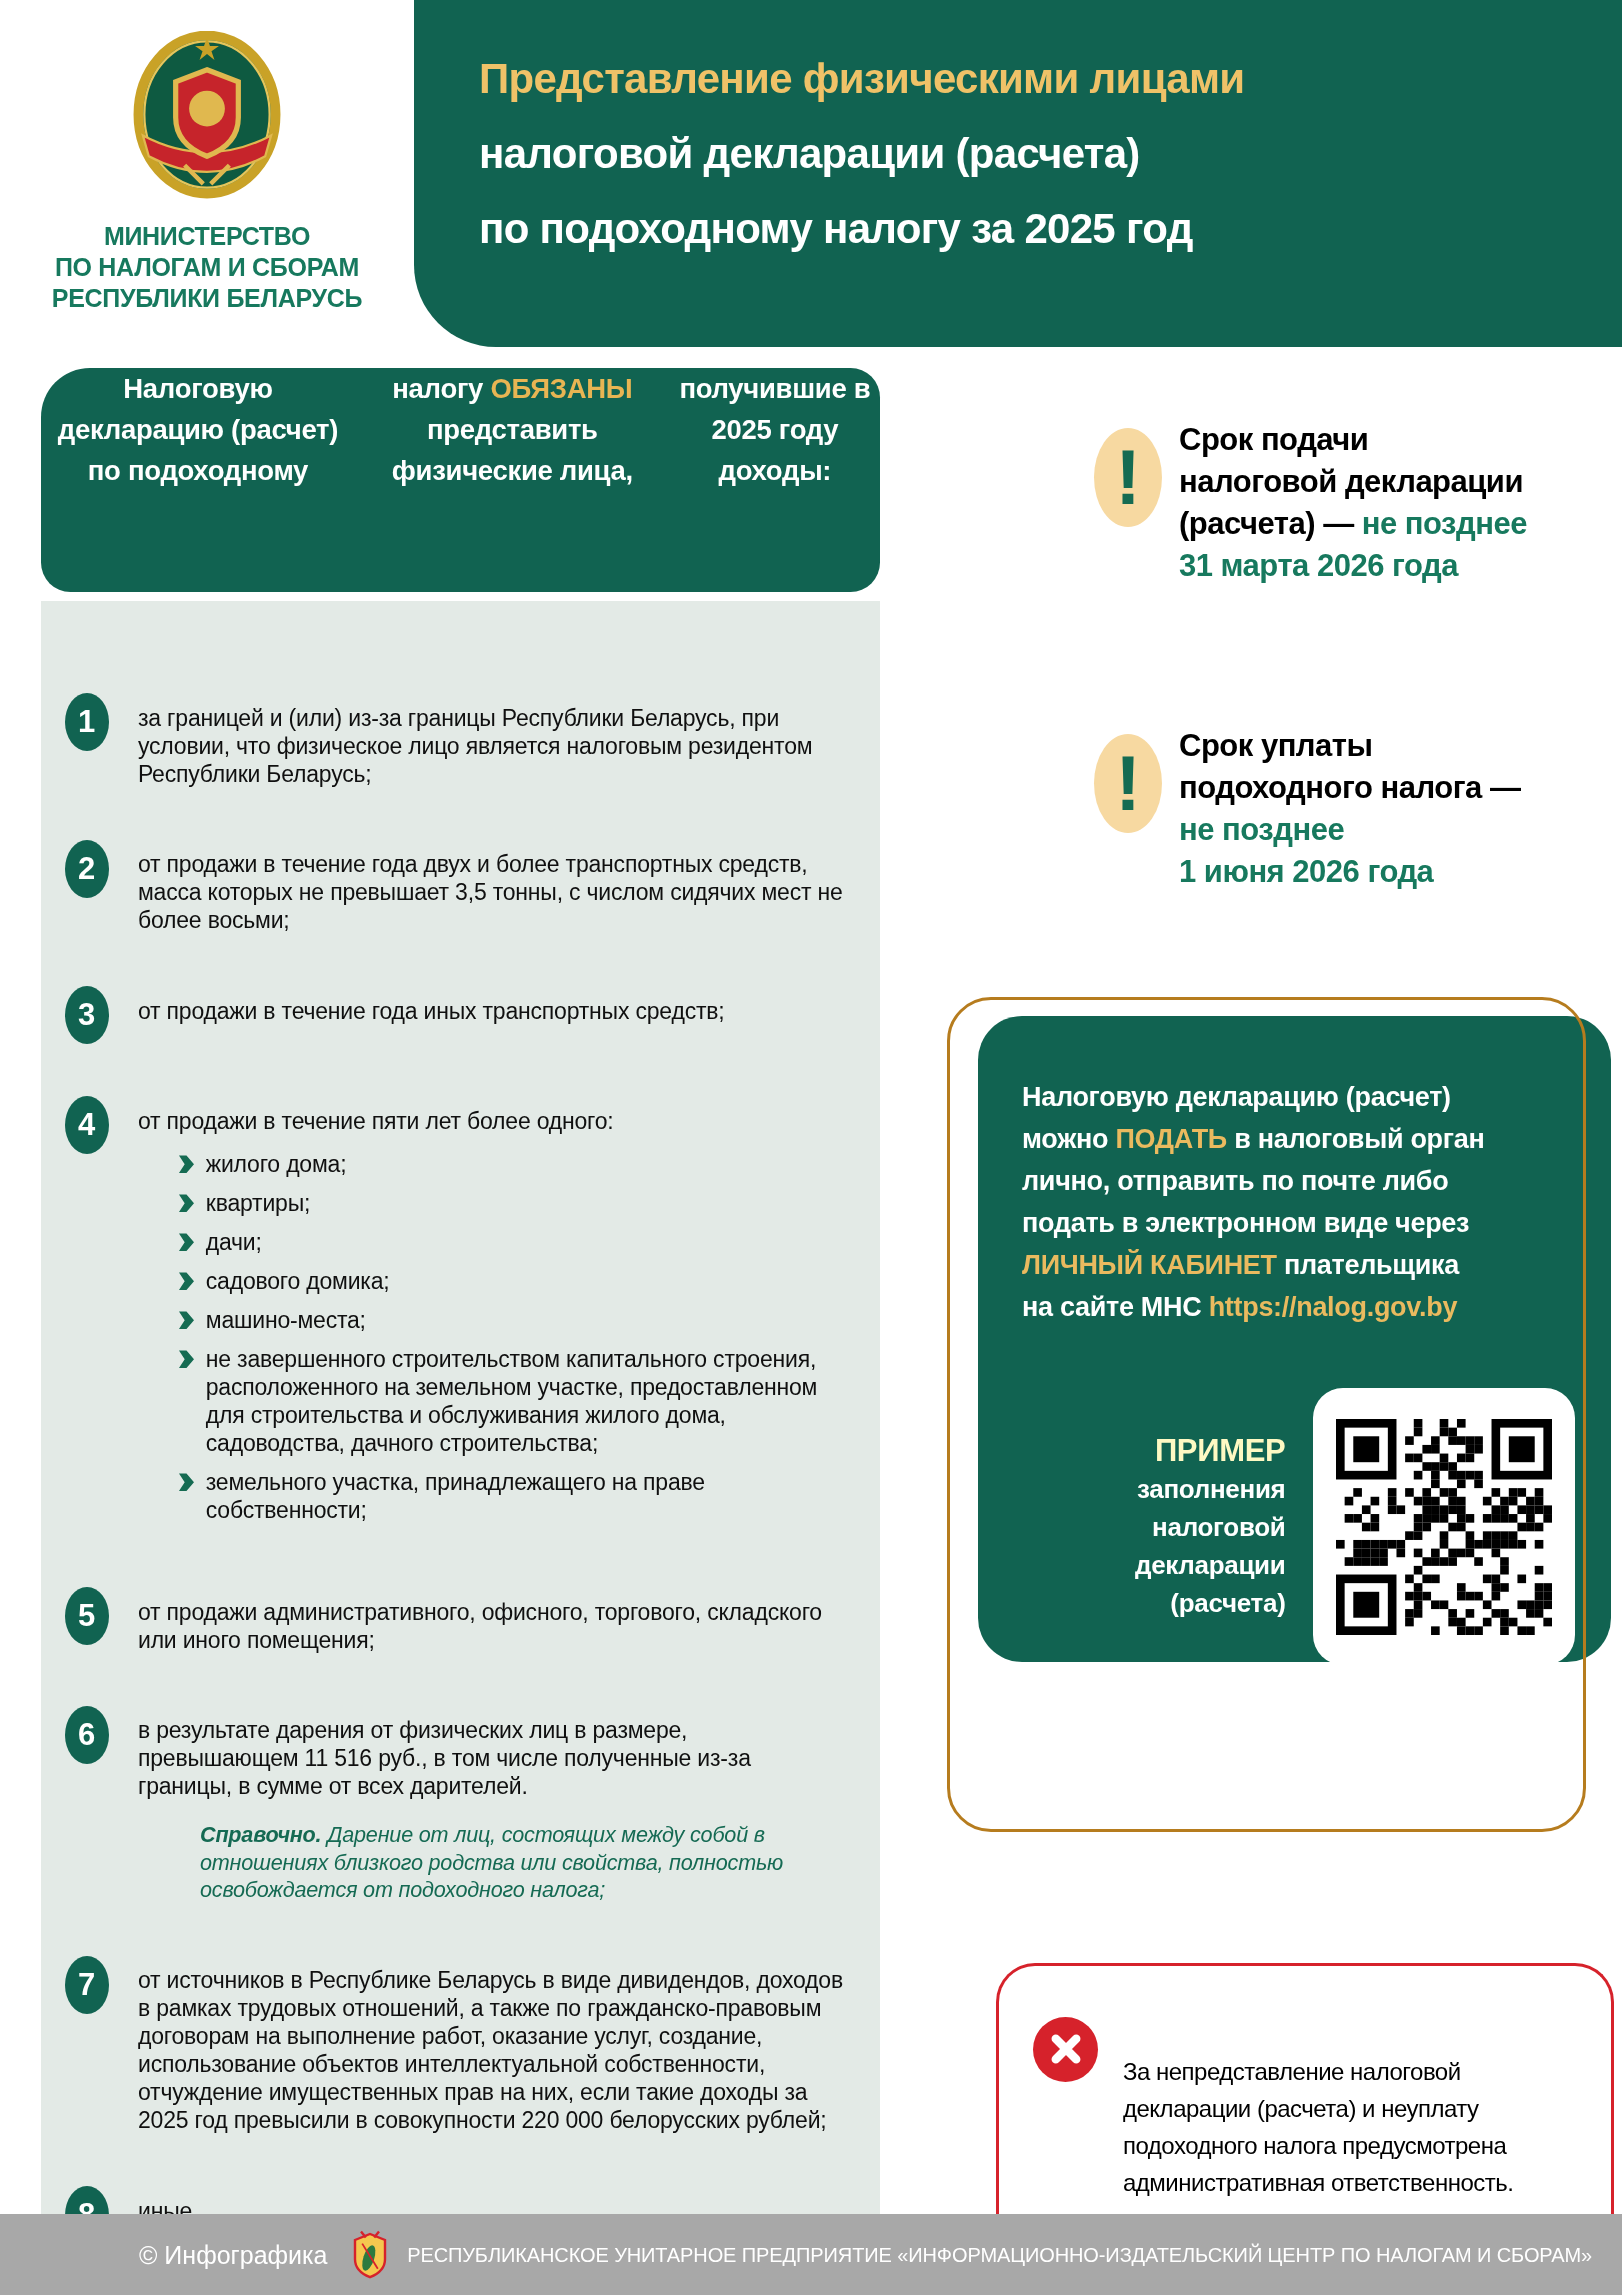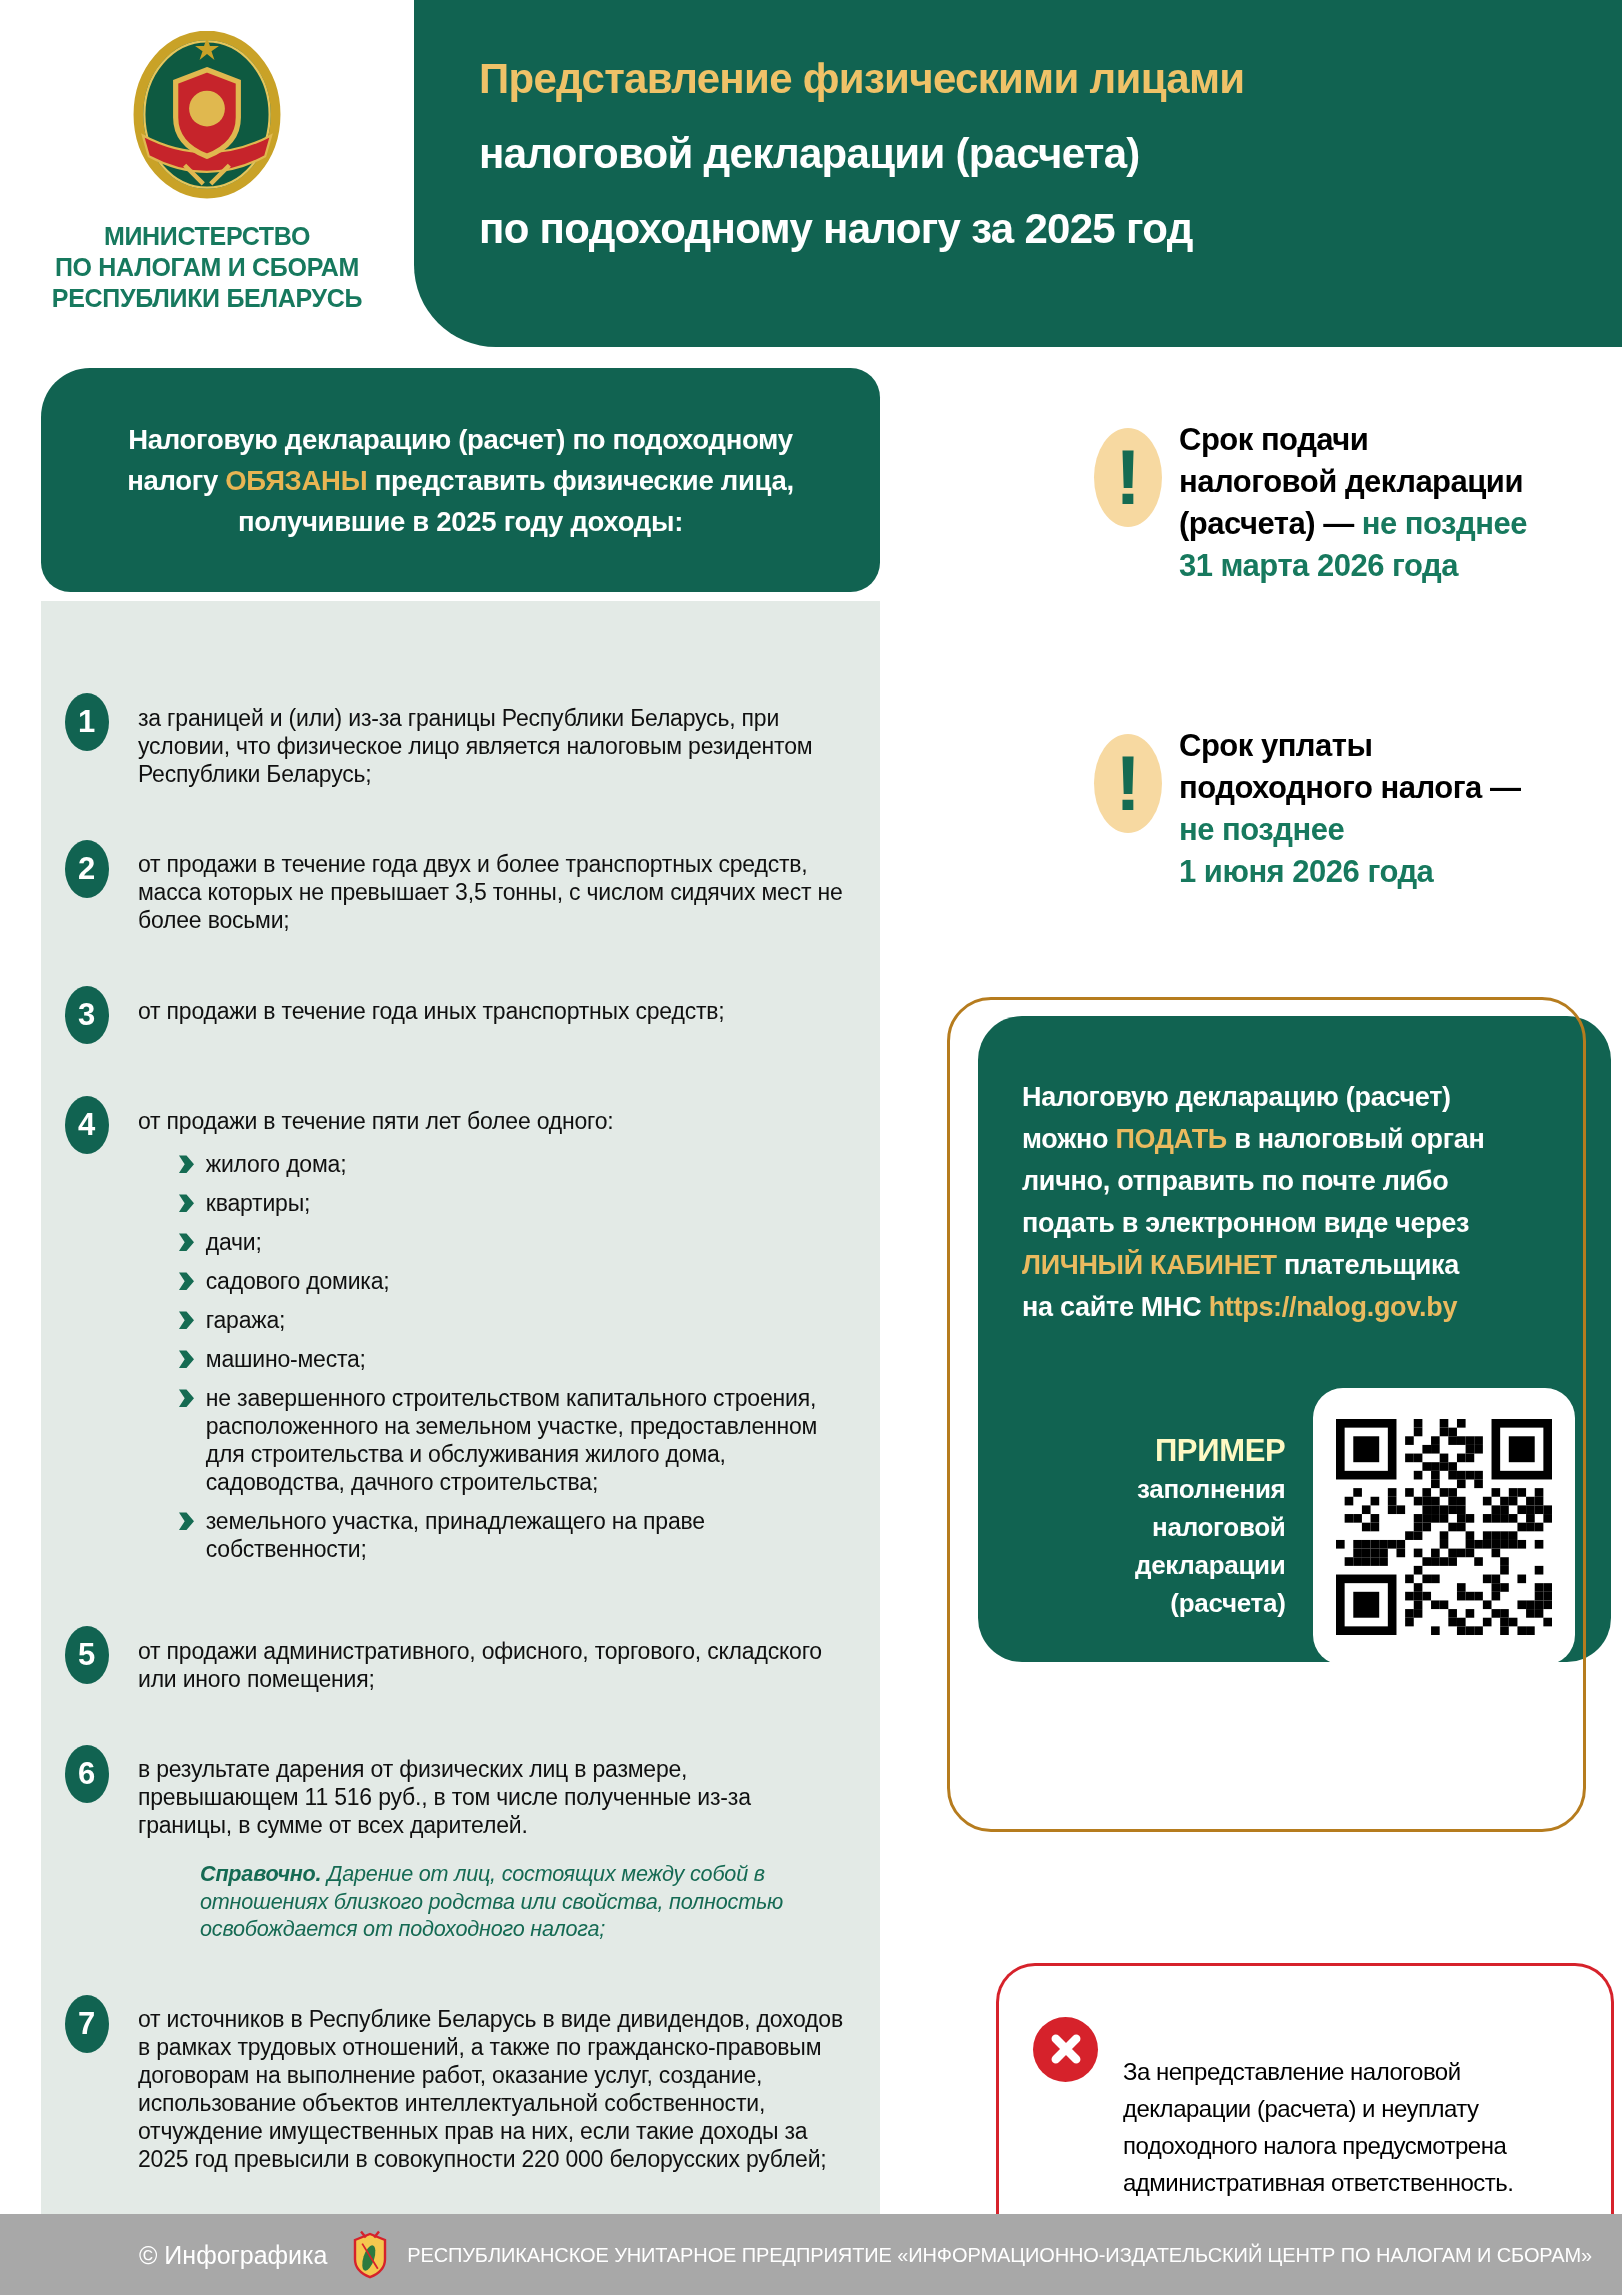--- a/index.html
+++ b/index.html
@@ -13,21 +13,21 @@
 
   
   .header{position:absolute;left:414px;top:0;width:1209px;height:347px;background:#116351;border-radius:0 0 0 82px;}
   .title{position:absolute;left:65px;top:41px;font-weight:700;font-size:42px;line-height:75px;letter-spacing:-0.7px;white-space:nowrap;}
   .t-gold{color:#efc268;}
   .t-white{color:#ffffff;}
 
   
   .intro-box{position:absolute;left:41px;top:368px;width:839px;height:224px;background:#116351;
              border-radius:49px 29.4px 29.4px 29.4px;color:#fff;font-weight:700;font-size:27.5px;line-height:41px;
-             text-align:center;display:flex;flex-direction:column;justify-content:center;letter-spacing:-0.3px;}
+             text-align:center;display:flex;justify-content:center;letter-spacing:-0.3px;}
   .intro-box .gold{color:#e8b553;}
 
   .list-panel{position:absolute;left:41px;top:601px;width:839px;height:1613px;background:#e3eae6;
               box-sizing:border-box;padding:92px 19.6px 0 0;}
   .item{display:flex;margin-bottom:52px;}
   .badge{flex:0 0 auto;width:44px;height:58px;margin:0 29.4px 0 23.6px;background:#116351;border-radius:50%;
          color:#fff;font-weight:700;font-size:31px;display:flex;align-items:center;justify-content:center;}
   .item-body{font-size:23px;line-height:28px;color:#101010;letter-spacing:-0.2px;max-width:707px;padding-top:10.5px;}
   .bullets{margin-top:15.7px;}
   .bullet{display:flex;margin-bottom:11px;}
@@ -146,24 +146,20 @@
               <span class="arrow"></span>
               <span class="bullet-text">квартиры;</span>
             </div>
             <div class="bullet">
               <span class="arrow"></span>
               <span class="bullet-text">дачи;</span>
             </div>
             <div class="bullet">
               <span class="arrow"></span>
               <span class="bullet-text">садового домика;</span>
-            </div>
-            <div class="bullet">
-              <span class="arrow"></span>
-              <span class="bullet-text">гаража;</span>
             </div>
             <div class="bullet">
               <span class="arrow"></span>
               <span class="bullet-text">машино-места;</span>
             </div>
             <div class="bullet">
               <span class="arrow"></span>
               <span class="bullet-text">не завершенного строительством капитального строения, расположенного на земельном участке, предоставленном для строительства и обслуживания жилого дома, садоводства, дачного строительства;</span>
             </div>
             <div class="bullet">

